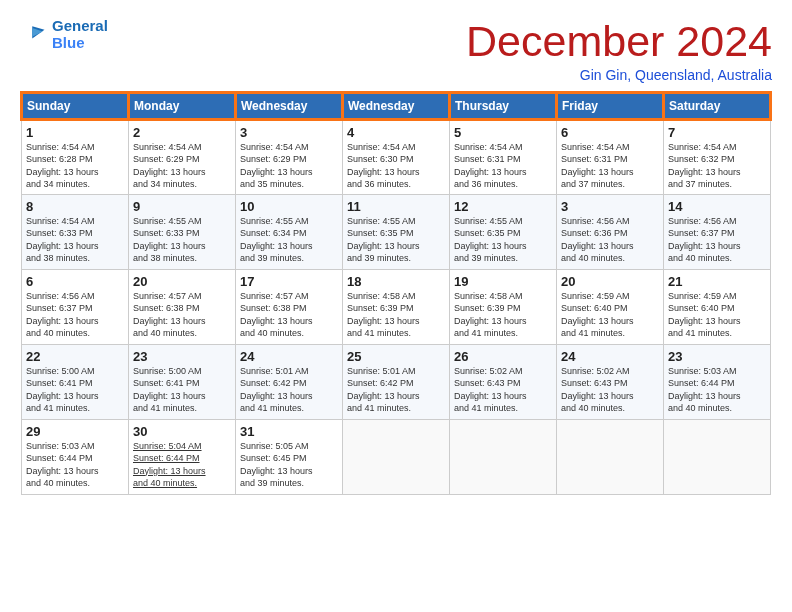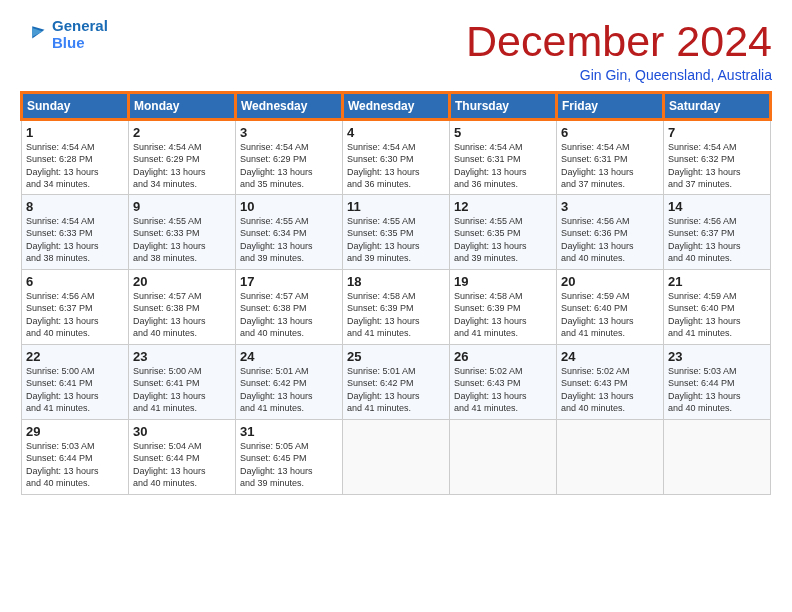--- a/index.html
+++ b/index.html
@@ -339,21 +339,21 @@
         <tr>
           <td>
             <span class="day-num">29</span>
             <div class="day-info" style="white-space: pre-line;">Sunrise: 5:03 AM
 Sunset: 6:44 PM
 Daylight: 13 hours
 and 40 minutes.</div>
           </td>
           <td>
             <span class="day-num">30</span>
-            <div class="day-info" style="white-space: pre-line;">Sunrise: 5:04 AM
+            <div class="day-info" style="white-space: pre-line; text-decoration: underline;">Sunrise: 5:04 AM
 Sunset: 6:44 PM
 Daylight: 13 hours
 and 40 minutes.</div>
           </td>
           <td>
             <span class="day-num">31</span>
             <div class="day-info" style="white-space: pre-line;">Sunrise: 5:05 AM
 Sunset: 6:45 PM
 Daylight: 13 hours
 and 39 minutes.</div>

